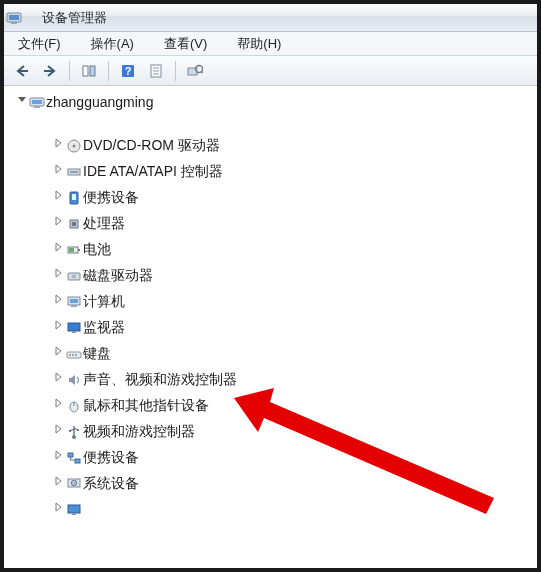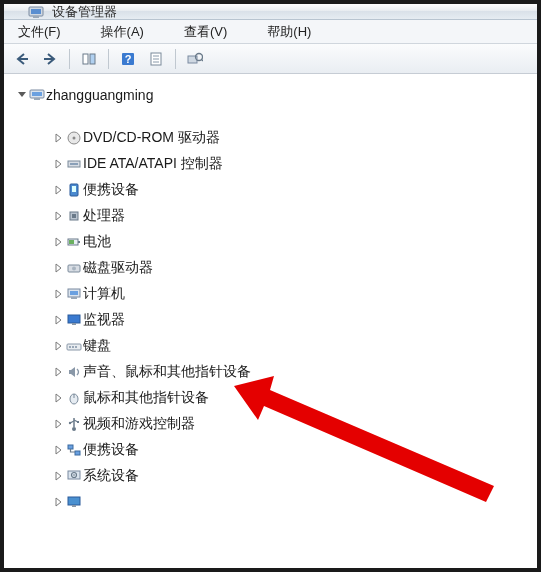--- a/index.html
+++ b/index.html
@@ -8,44 +8,44 @@
     font-family: "Microsoft YaHei", "Segoe UI", Tahoma, sans-serif;
     font-size: 13px;
     background: #fff;
     width: 541px;
     height: 572px;
     overflow: hidden;
     border: 4px solid #1a1a1a;
     position: relative;
   }
   .titlebar {
-    height: 16px;
+    height: 28px;
     background: linear-gradient(to bottom, #fdfdfd 0%, #e8ecf0 45%, #d9e0e8 46%, #e6ecf2 100%);
     border-bottom: 1px solid #b8c4d0;
     display: flex;
     align-items: center;
-    padding: 0 24px;
-    gap: 8px;
+    padding: 0 2px;
+    gap: 20px;
   }
   .titlebar .app-icon {
     width: 16px; height: 16px;
     display: inline-block;
   }
   .titlebar .title-text {
     color: #2a2a2a;
     font-size: 13px;
   }
   .menubar {
     height: 24px;
     background: #f4f6f9;
     border-bottom: 1px solid #d0d6dd;
     display: flex;
     align-items: center;
     padding: 0 4px;
-    gap: 20px;
+    gap: 10px;
   }
   .menubar .menu-item {
     padding: 2px 10px;
     color: #222;
     cursor: default;
     font-size: 13px;
   }
   .toolbar {
     height: 30px;
     background: linear-gradient(to bottom, #fbfcfd, #e9edf2);
@@ -76,21 +76,21 @@
     height: calc(572px - 8px - 28px - 24px - 30px);
     position: relative;
   }
   .tree-root {
     list-style: none;
     margin: 0;
     padding: 0;
   }
   .tree-row {
     display: flex;
-    align-items: center;
+    align-items: flex-start;
     height: 26px;
     padding-left: 8px;
     gap: 0;
   }
   .tree-children .tree-row {
     padding-left: 28px;
   }
   .expander {
     width: 12px; height: 12px;
     display: inline-flex;
@@ -359,21 +359,21 @@
                 <svg width="10" height="10" viewBox="0 0 10 10">
                   <path d="M2 1 L7 5 L2 9 Z" fill="none" stroke="#7a7a7a" stroke-width="1"></path>
                 </svg>
               </span>
               <span class="node-icon">
                 <svg width="16" height="16" viewBox="0 0 16 16">
                   <path d="M3 6 H5 L9 3 V13 L5 10 H3 Z" fill="#8a98a8"></path>
                   <path d="M11 5 Q14 8 11 11" fill="none" stroke="#8a98a8" stroke-width="1.3"></path>
                 </svg>
               </span>
-              <span class="node-label">声音、鼠标和其他指针设备</span>
+              <span class="node-label">声音、视频和游戏控制器</span>
             </div>
           </li>
           <li>
             <div class="tree-row">
               <span class="expander">
                 <svg width="10" height="10" viewBox="0 0 10 10">
                   <path d="M2 1 L7 5 L2 9 Z" fill="none" stroke="#7a7a7a" stroke-width="1"></path>
                 </svg>
               </span>
               <span class="node-icon">

